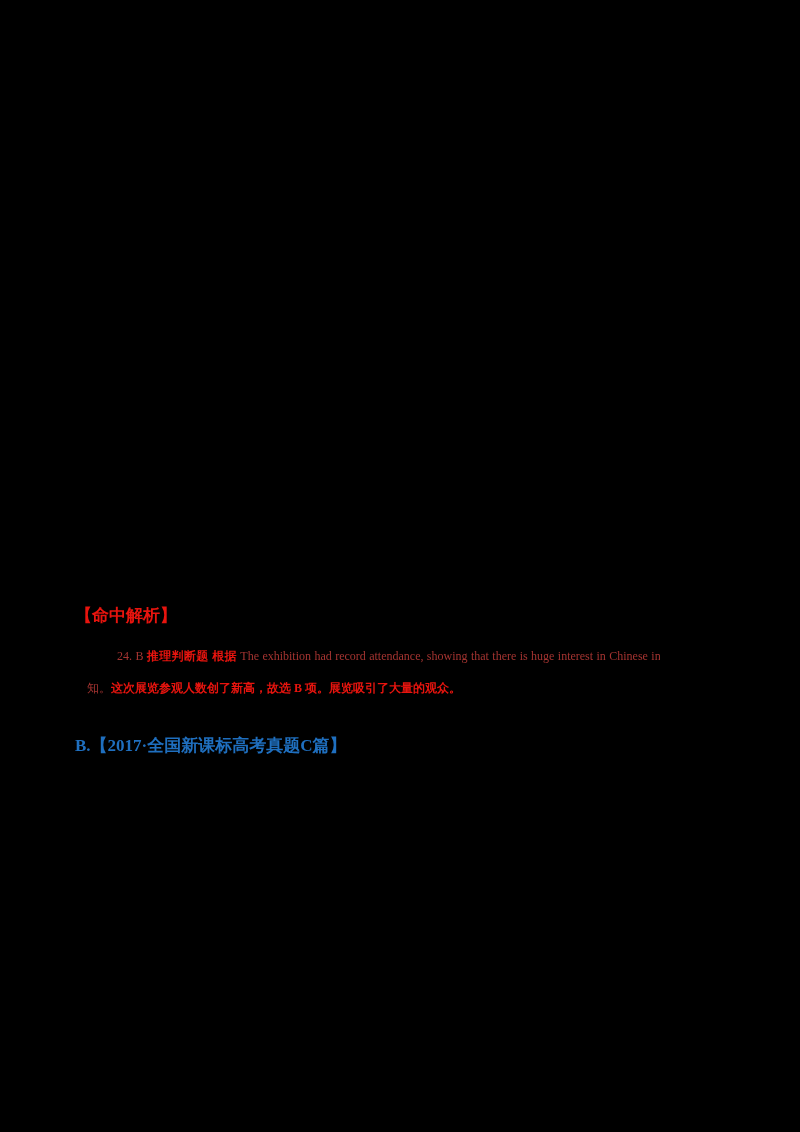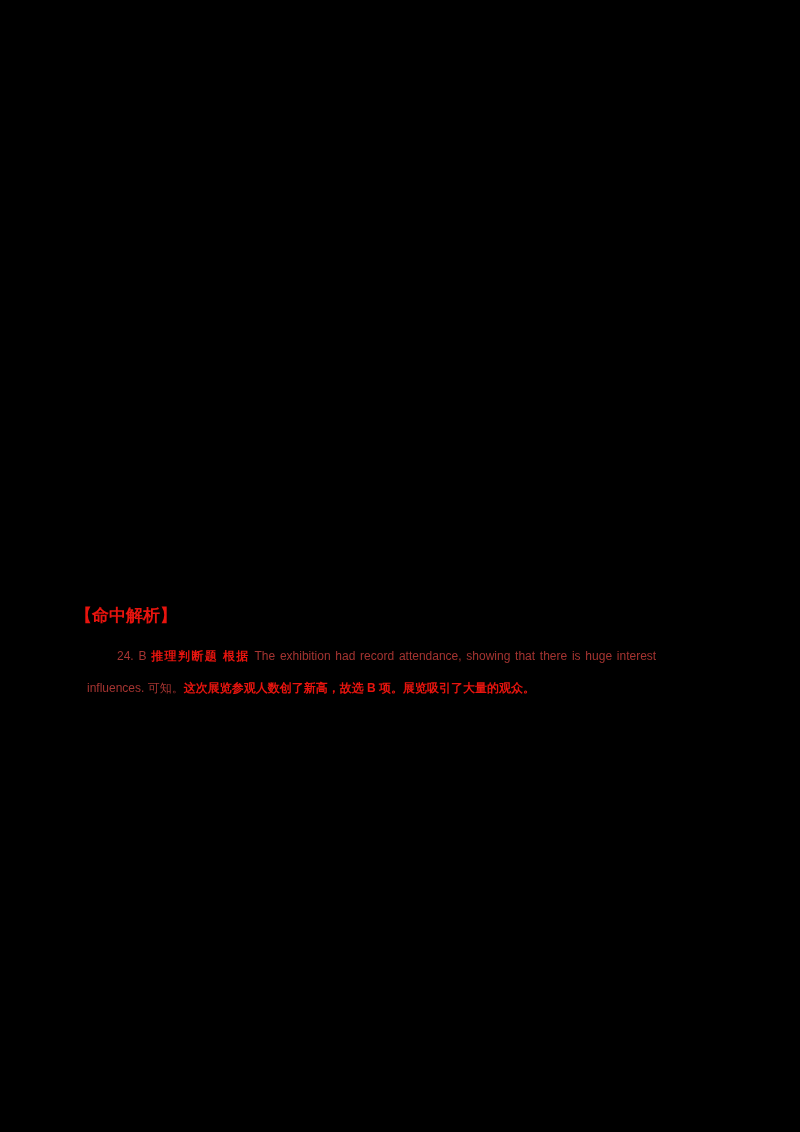--- a/index.html
+++ b/index.html
@@ -6,21 +6,21 @@
     margin: 0;
     padding: 0;
     background: #000000;
   }
   .page {
     position: relative;
     width: 660px;
     height: 1132px;
     background: var(--page-bg, #000000);
     overflow: hidden;
-    font-family: Liberation Sans, sans-serif;
+    font-family: Liberation Serif, serif;
     border-radius: 11px;
   }
   .content {
     position: absolute;
     left: 75px;
     top: 604px;
     width: 656px;
   }
   .heading-red {
     color: var(--em-color, #e8140e);
@@ -54,14 +54,15 @@
 </style>
 </head>
 <body>
 
 <div class="page">
   <div class="content">
     <div class="heading-red">【命中解析】</div>
     <div id="analysis-items">
         <p class="para"><span class="run-plain">24. B </span><span class="run-em">推理判断题 根据 </span><span class="run-plain">The exhibition had record attendance, showing that there is huge interest in Chinese influences. 可知。</span><span class="run-em">这次展览参观人数创了新高，故选 B 项。展览吸引了大量的观众。</span></p>
       </div>
+    <div class="heading-blue">B.【2017·全国新课标高考真题C篇】</div>
   </div>
 </div>
 
 </body></html>

